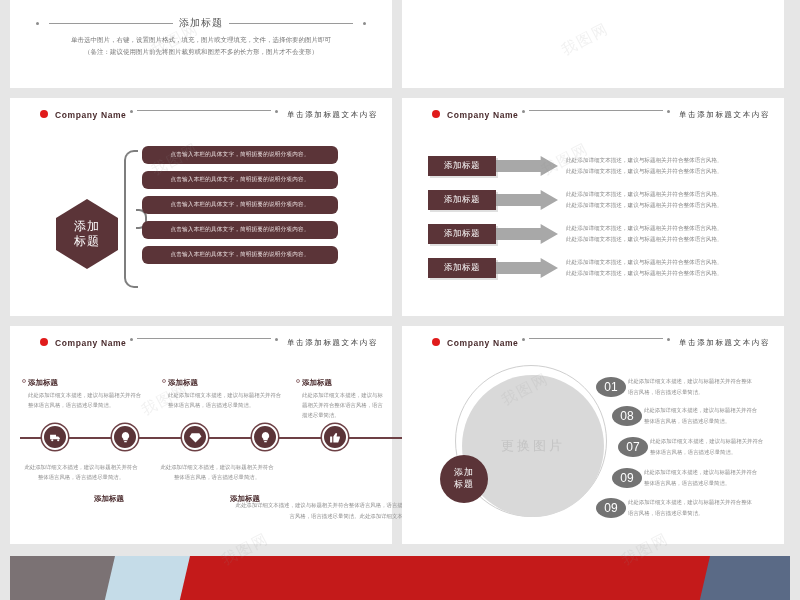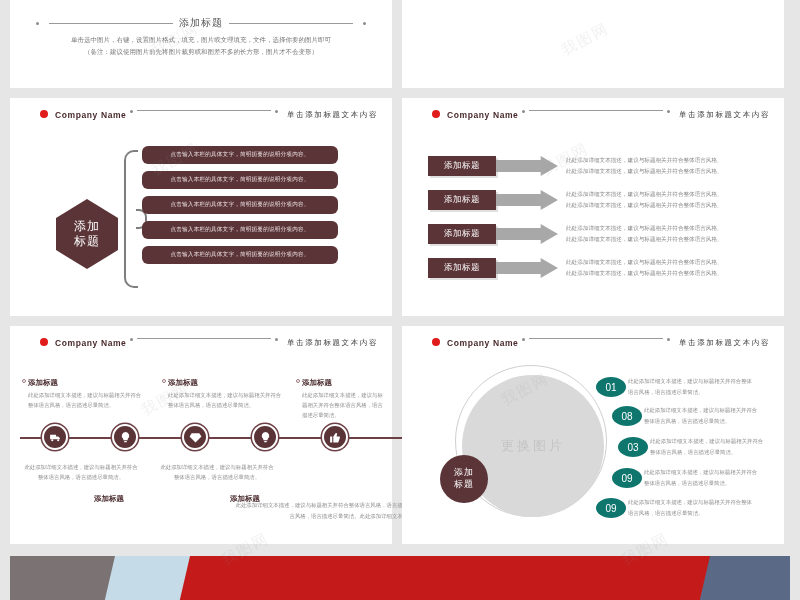--- a/index.html
+++ b/index.html
@@ -134,21 +134,21 @@
   }
   .disc-label { font-size: 13px; color: #c4c4c4; letter-spacing: 3px; }
   .br-hex {
     position: absolute; left: 440px; top: 455px; width: 48px; height: 48px;
     border-radius: 50%; background: #5b3438; color: #fff;
     display: flex; flex-direction: column; align-items: center; justify-content: center;
     font-size: 9px; line-height: 1.3; letter-spacing: 1px;
   }
   .numdot {
     position: absolute; width: 30px; height: 20px; border-radius: 50%;
-    background: #0f766e; color: #fff; font-size: 10px;
+    background: #737373; color: #fff; font-size: 12px;
     display: flex; align-items: center; justify-content: center;
   }
   .numtxt { position: absolute; width: 118px; font-size: 5.4px; color: #8d8d8d; line-height: 2.0; }
 
   
   .footer { position: absolute; left: 10px; top: 556px; width: 780px; height: 44px; overflow: hidden; }
   .fseg { position: absolute; top: 0; height: 44px; }
   .f1 { left: 0;    width: 120px; background: #7b7274; transform: skewX(-13deg); transform-origin: top left; }
   .f2 { left: 105px; width: 90px;  background: #c5dce8; transform: skewX(-13deg); transform-origin: top left; }
   .f3 { left: 180px; width: 540px; background: #c41a1a; transform: skewX(-13deg); transform-origin: top left; }
@@ -358,21 +358,21 @@
     <div>此处添加详细文本描述，建议与标题相关并符合整体</div>
     <div>语言风格，语言描述尽量简洁。</div>
   </div>
 
   <div class="numdot" style="left:612px; top:406px">08</div>
   <div class="numtxt" style="left:644px; top:405px; width:128px">
     <div>此处添加详细文本描述，建议与标题相关并符合</div>
     <div>整体语言风格，语言描述尽量简洁。</div>
   </div>
 
-  <div class="numdot" style="left:618px; top:437px">03</div>
+  <div class="numdot" style="left:618px; top:437px">07</div>
   <div class="numtxt" style="left:650px; top:436px; width:126px">
     <div>此处添加详细文本描述，建议与标题相关并符合</div>
     <div>整体语言风格，语言描述尽量简洁。</div>
   </div>
 
   <div class="numdot" style="left:612px; top:468px">09</div>
   <div class="numtxt" style="left:644px; top:467px; width:128px">
     <div>此处添加详细文本描述，建议与标题相关并符合</div>
     <div>整体语言风格，语言描述尽量简洁。</div>
   </div>

